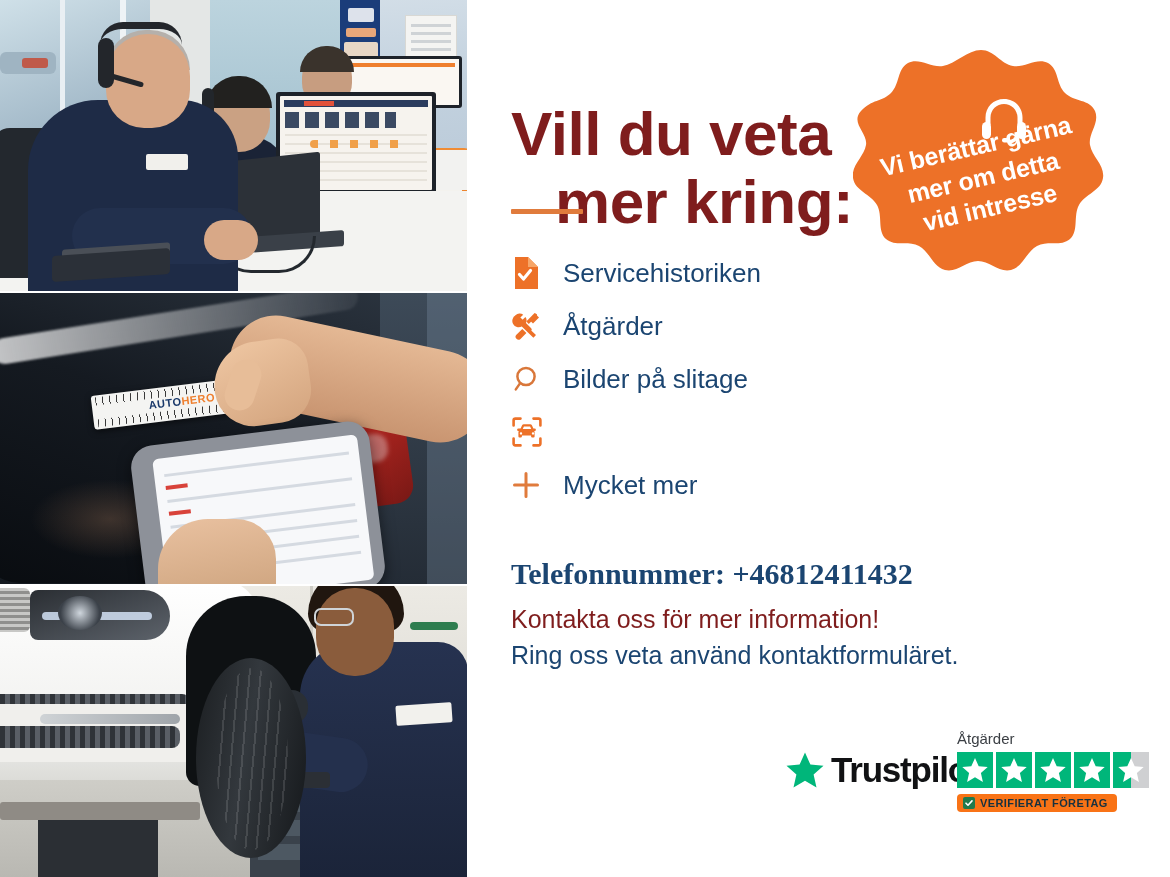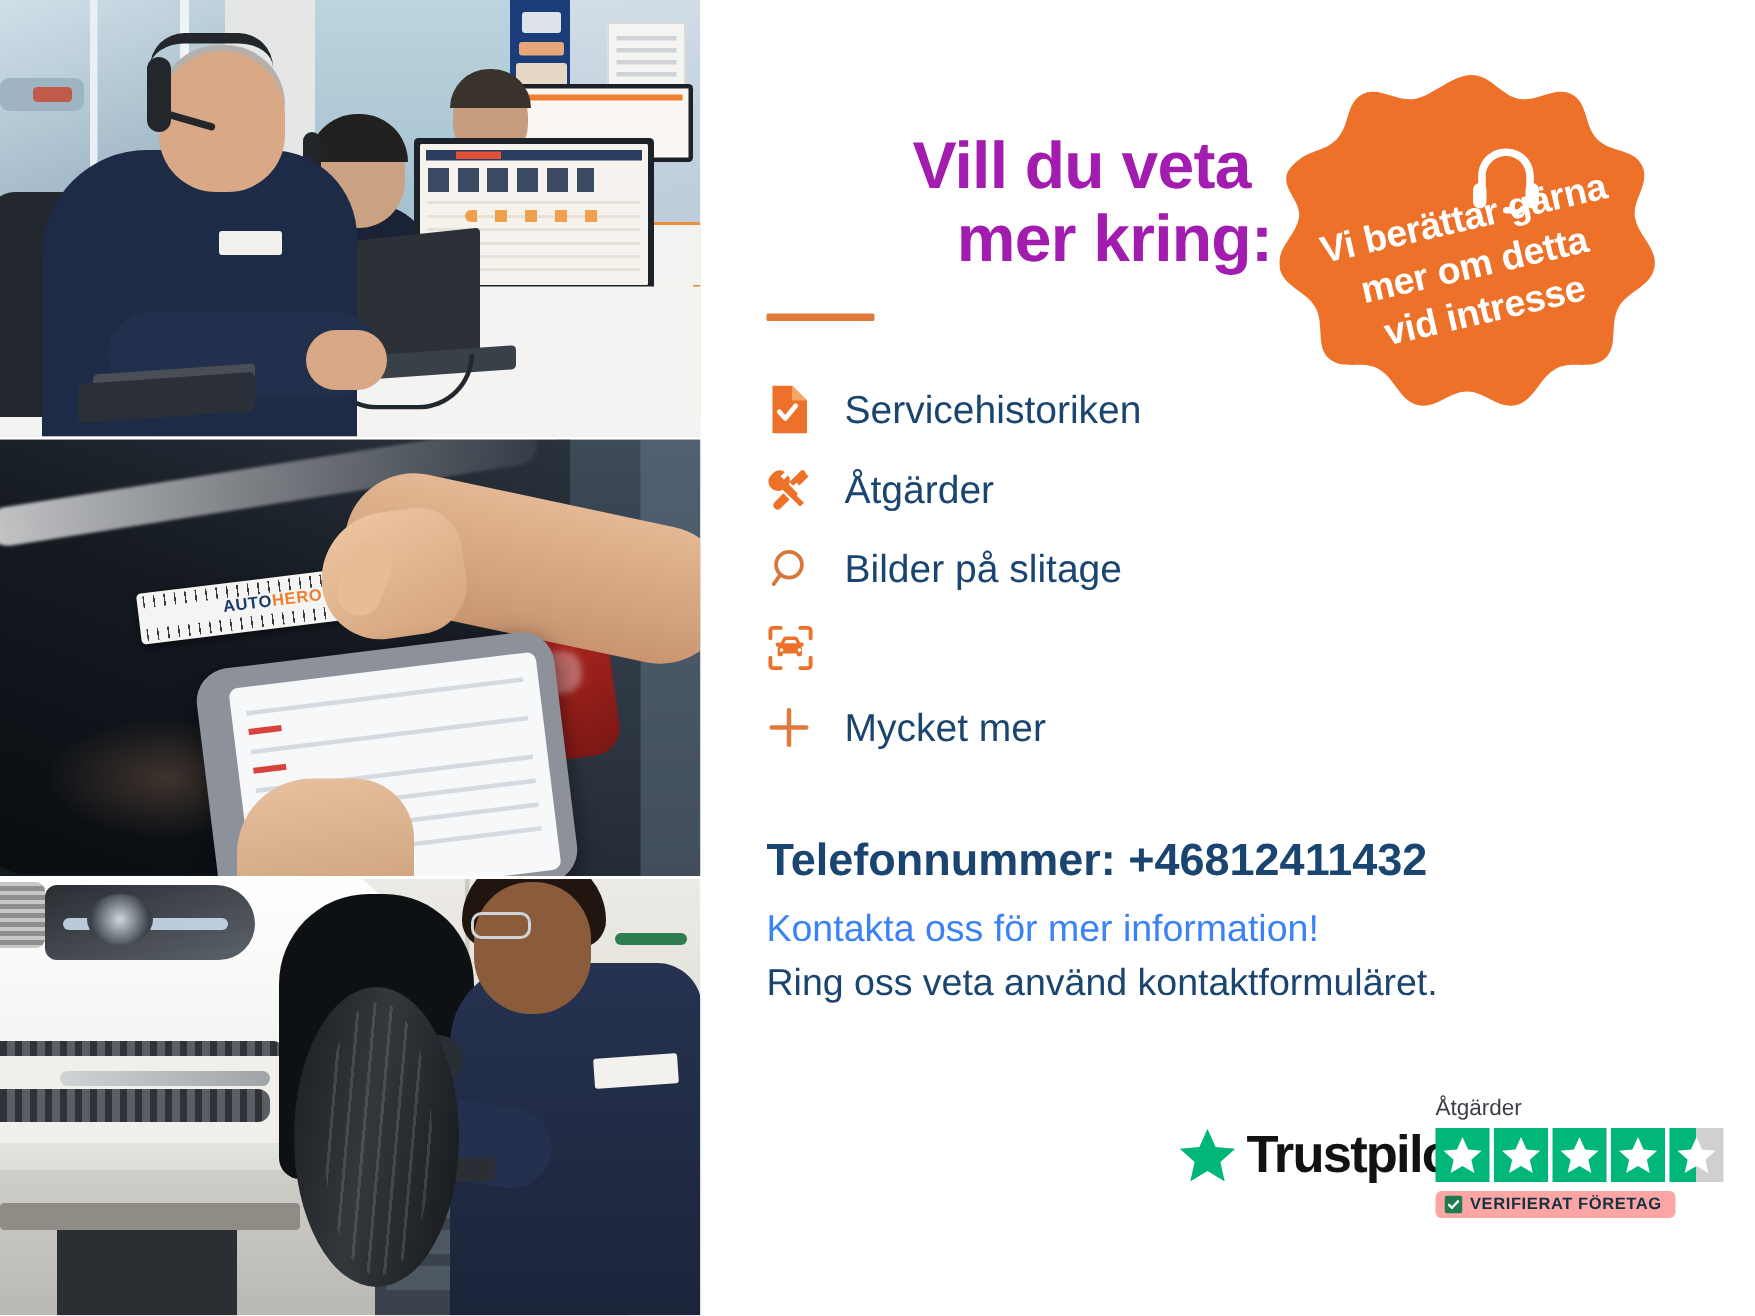--- a/index.html
+++ b/index.html
@@ -176,55 +176,55 @@
   .p3 .lift{position:absolute;left:0;top:216px;width:200px;height:18px;background:#8f8b85;border-radius:3px;}
   .p3 .liftleg{position:absolute;left:38px;top:234px;width:120px;height:57px;background:#2b2f34;}
   .p3 .bench{position:absolute;left:406px;top:196px;width:61px;height:14px;background:#d0a36f;}
   .p3 .tag{position:absolute;left:230px;top:86px;width:30px;height:60px;
     background:linear-gradient(180deg,#e8c24a,#d8483c 50%,#3f7fc2);border-radius:2px;opacity:.85;}
 
   
   .content{position:absolute;left:467px;top:0;width:703px;height:877px;background:#fff;}
 
   .heading{position:absolute;left:44px;top:58px;width:420px;
-    font-size:44px;line-height:1.11;font-weight:bold;color:#a21caf;letter-spacing:-0.5px;text-align:center;}
+    font-size:62px;line-height:1.11;font-weight:bold;color:#7f1d1d;letter-spacing:-0.5px;}
   .heading .l2{display:block;margin-left:44px;}
   .divider{position:absolute;left:44px;top:209px;width:72px;height:5px;background:#e07b3c;border-radius:1px;}
 
   
   .badge{position:absolute;left:386px;top:44px;width:256px;height:265px;}
   .badge svg{position:absolute;left:0;top:0;}
   .badge .headset{position:absolute;left:125px;top:52px;width:52px;height:48px;}
   .badge .btext{position:absolute;left:22px;top:86px;width:216px;
     transform:rotate(-13deg);color:#fff;font-weight:bold;font-size:25px;line-height:1.26;
     text-align:center;letter-spacing:-.2px;}
   .badge .btext span{display:block;}
 
   
   .features{position:absolute;left:44px;top:246px;width:560px;}
   .feat{position:relative;height:53px;display:flex;align-items:center;}
   .feat .ic{width:52px;display:flex;align-items:center;justify-content:flex-start;}
   .feat .tx{font-size:26px;color:#1b4571;font-weight:normal;line-height:1;}
 
   
-  .phone{position:absolute;left:44px;top:557px;font-size:30px;font-weight:bold;color:#1b4571;}
-  .contact1{position:absolute;left:44px;top:605px;font-size:25px;color:#3b82f6;}
+  .phone{position:absolute;left:44px;top:557px;font-size:30px;font-weight:bold;color:#1b4571;font-family:Liberation Serif, serif;}
+  .contact1{position:absolute;left:44px;top:605px;font-size:25px;color:#7f1d1d;}
   .contact2{position:absolute;left:44px;top:641px;font-size:25px;color:#1b4571;}
 
   
   .tp{position:absolute;left:318px;top:730px;width:350px;height:90px;}
   .tp .logo{position:absolute;left:0;top:20px;display:flex;align-items:center;gap:6px;}
   .tp .logo .wm{font-size:35px;font-weight:bold;color:#111214;letter-spacing:-1.2px;}
   .tp .utm{position:absolute;left:172px;top:0px;font-size:15px;color:#3b3f44;}
   .tp .stars{position:absolute;left:172px;top:22px;display:flex;gap:3px;}
   .tp .st{width:36px;height:36px;background:#00b67a;position:relative;}
   .tp .st.half{background:linear-gradient(90deg,#00b67a 50%,#cfd0d2 50%);}
   .tp .st svg{position:absolute;left:4px;top:4px;}
   .tp .verified{position:absolute;left:172px;top:64px;display:flex;align-items:flex-start;gap:5px;
-    background:#fca5a5;border-radius:4px;padding:3px 9px 3px 6px;}
+    background:#f97316;border-radius:4px;padding:3px 9px 3px 6px;}
   .tp .verified .vt{font-size:11px;font-weight:bold;color:#16313f;letter-spacing:.4px;}
 </style>
 </head>
 <body>
 
 <div class="page">
 
   <div class="photo-col">
 
     <div class="photo photo-1">

